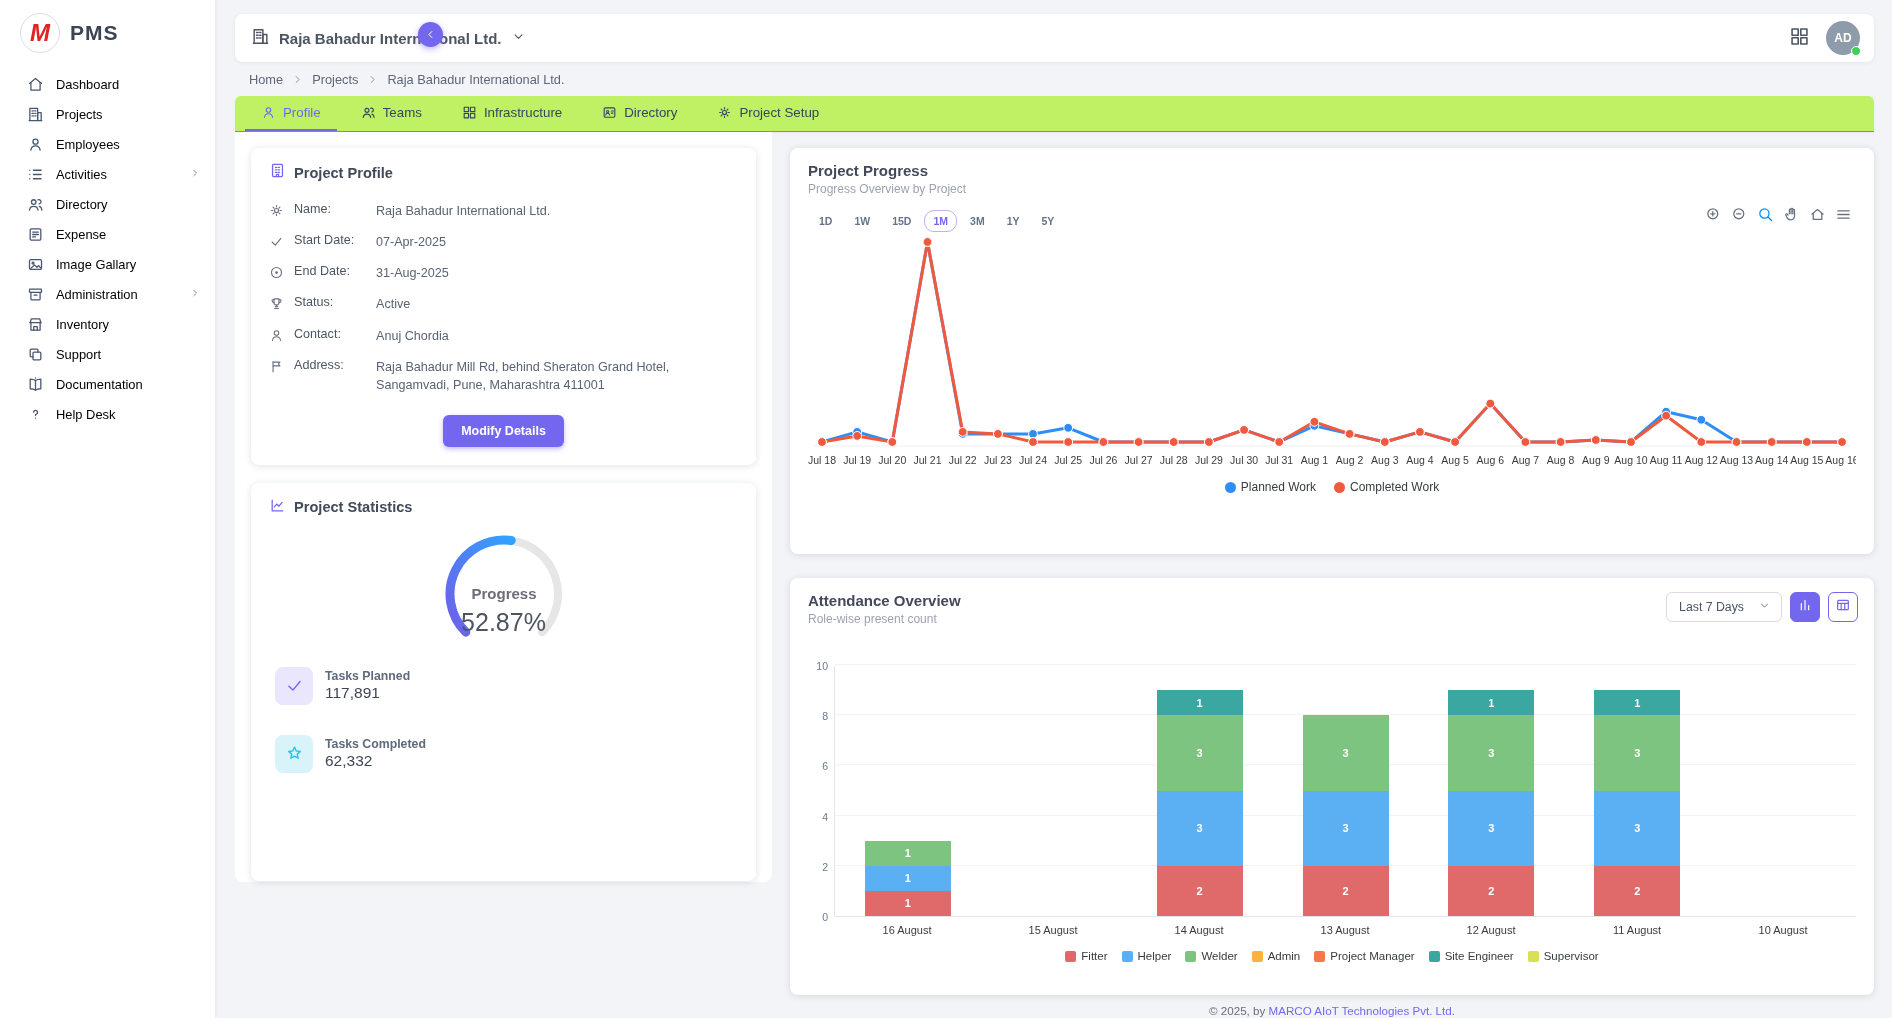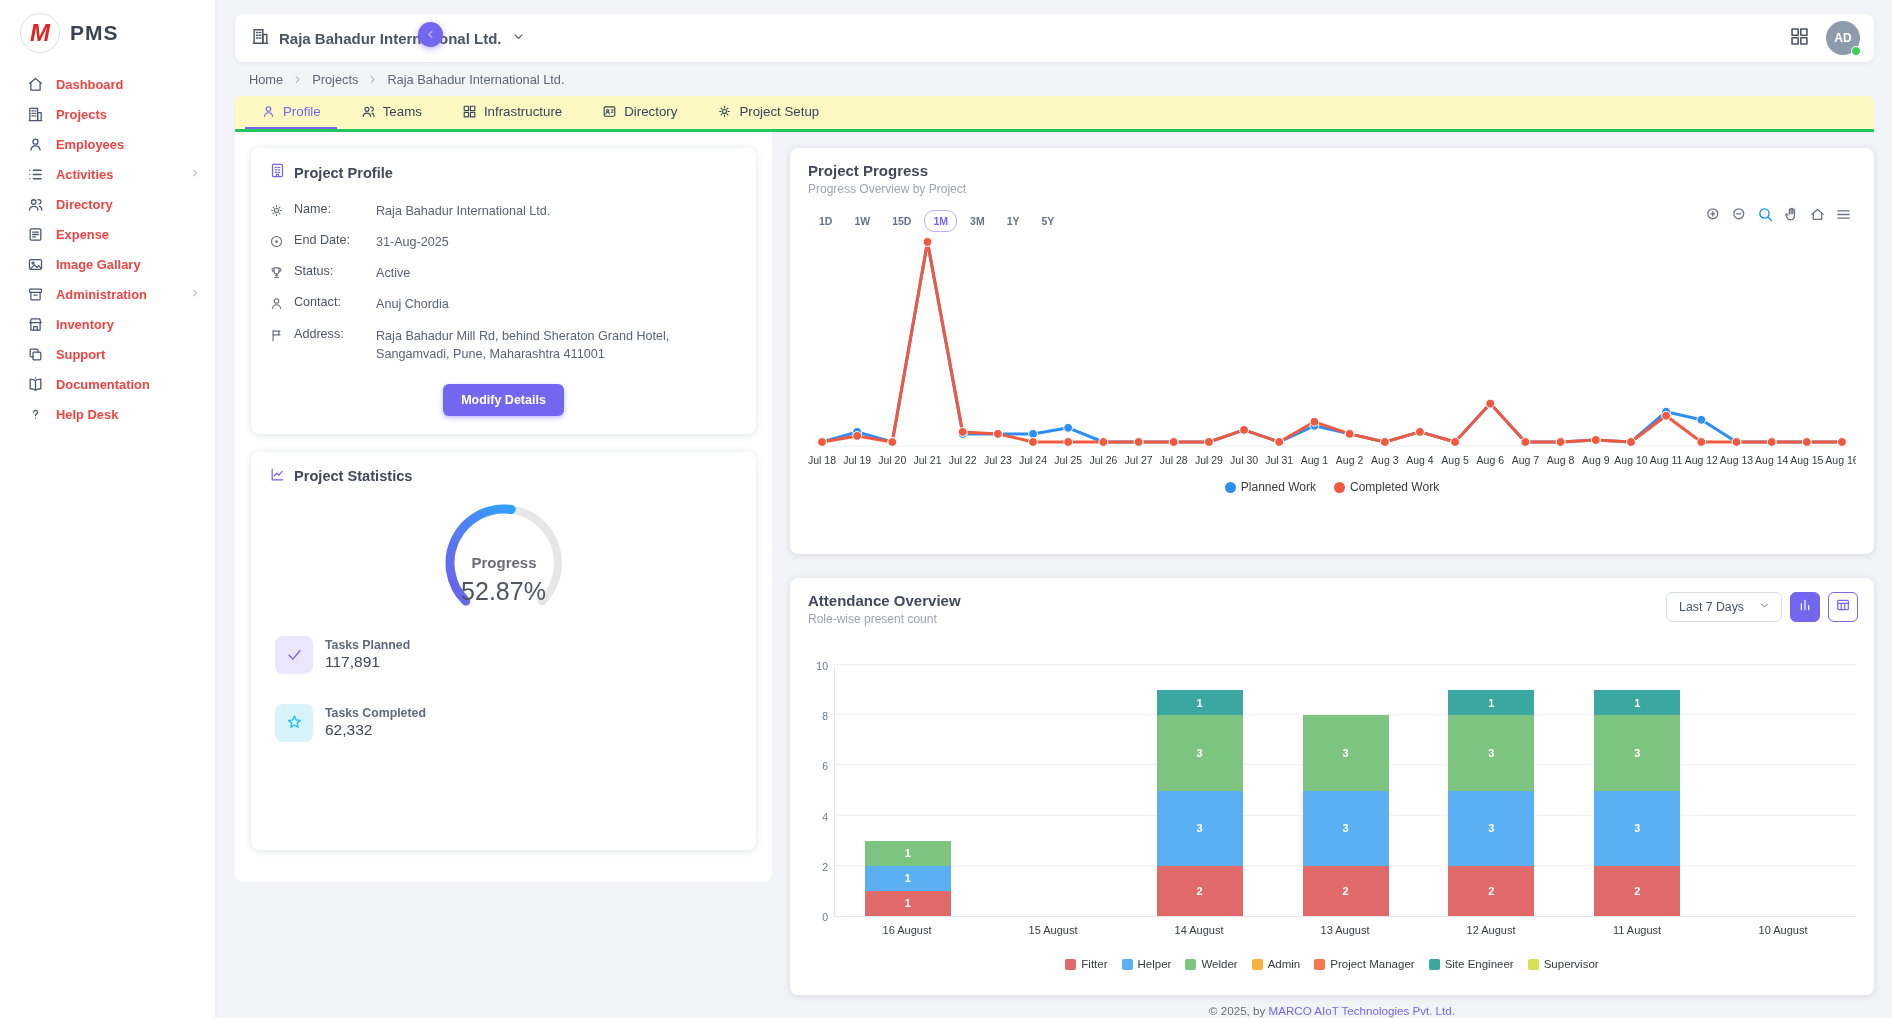--- a/index.html
+++ b/index.html
@@ -5,21 +5,21 @@
   * { margin:0; padding:0; box-sizing:border-box; }
   html,body { width:1892px; height:1018px; overflow:hidden; }
   body { font-family:"Liberation Sans", sans-serif; background:#f3f4f8; display:flex; color:#3c4a5f; }
 
   
   .sidebar { width:215px; background:#fff; height:100%; flex:0 0 215px; box-shadow:1px 0 4px rgba(30,40,60,.06); z-index:2; }
   .logo-row { display:flex; align-items:center; gap:10px; padding:13px 18px 16px 20px; }
   .logo-badge { width:40px; height:40px; border-radius:50%; border:1px solid #d9dee5; display:flex; align-items:center; justify-content:center; }
   .logo-m { color:#e02424; font-size:24px; font-weight:800; font-style:italic; line-height:1; }
   .brand-name { font-size:21px; font-weight:800; color:#3b4454; letter-spacing:1px; }
-  .nav-item { display:flex; align-items:center; gap:12px; height:30px; padding:0 14px 0 27px; cursor:pointer; color:#ef4444;font-weight:bold; }
+  .nav-item { display:flex; align-items:center; gap:12px; height:30px; padding:0 14px 0 27px; cursor:pointer; color:#000000; }
   .nav-item svg { width:17px; height:17px; flex:0 0 17px; color:#49566f; }
   .nav-label { font-size:12.9px; flex:1; }
   .nav-chev svg { width:12px; height:12px; color:#7a869c; }
 
   
   .main { flex:1; padding:14px 18px 0 20px; position:relative; }
   .collapse-btn { position:absolute; left:203px; top:22px; width:25px; height:25px; border-radius:50%; background:#7367f0; color:#fff; display:flex; align-items:center; justify-content:center; box-shadow:0 2px 6px rgba(115,103,240,.5); cursor:pointer; z-index:5; }
   .collapse-btn svg { width:13px; height:13px; }
 
   .header-card { background:#fff; border-radius:8px; height:48px; display:flex; align-items:center; padding:0 14px 0 16px; box-shadow:0 1px 4px rgba(30,40,60,.07); }
@@ -28,21 +28,21 @@
   .proj-title { font-size:15px; font-weight:700; color:#4b5563; }
   .hdr-right { margin-left:auto; display:flex; align-items:center; gap:16px; }
   .apps-btn svg { width:21px; height:21px; color:#4b5563; cursor:pointer; }
   .avatar { width:34px; height:34px; border-radius:50%; background:#8d9bab; color:#fff; font-size:12px; font-weight:700; display:flex; align-items:center; justify-content:center; position:relative; cursor:pointer; }
   .avatar .dot { position:absolute; right:-1px; bottom:-1px; width:10px; height:10px; background:#3ecf5a; border:1.5px solid #fff; border-radius:50%; }
 
   .breadcrumb { display:flex; align-items:center; gap:8px; padding:10px 4px 9px 14px; font-size:12.8px; color:#5d6778; }
   .breadcrumb svg { width:13px; height:13px; color:#8b94a5; }
   .crumb { cursor:pointer; }
 
-  .tabbar { background:#fef9c3; border-radius:6px 6px 0 0; border-bottom:3px solid #22c55e; display:flex; gap:8px; padding:0 10px; height:36px; box-shadow:0 1px 3px rgba(30,40,60,.05); }
+  .tabbar { background:#bef264; border-radius:6px 6px 0 0; border-bottom:1px solid #22c55e; display:flex; gap:8px; padding:0 10px; height:36px; box-shadow:0 1px 3px rgba(30,40,60,.05); }
   .tab { display:flex; align-items:center; gap:7px; padding:0 16px; font-size:13.3px; color:#37445c; cursor:pointer; border-bottom:2px solid transparent; }
   .tab svg { width:15px; height:15px; }
   .tab.active { color:#7367f0; border-bottom-color:#7367f0; }
 
   .content-row { display:flex; gap:18px; }
   .left-wrap { width:537px; flex:0 0 537px; background:#fff; border-radius:0 0 8px 8px; padding:16px; height:750px; }
   .card { background:#fff; border-radius:8px; box-shadow:0 1px 7px rgba(30,40,60,.14); }
   .profile-card { padding:14px 18px 18px; }
   .card-head { display:flex; align-items:center; gap:8px; margin-bottom:12px; }
   .card-head svg { width:17px; height:17px; color:#7367f0; }
@@ -92,21 +92,21 @@
   .y-axis { width:26px; position:relative; height:251px; flex:0 0 26px; }
   .y-tick { position:absolute; right:6px; font-size:10.5px; color:#697a8d; transform:translateY(50%); }
   .bar-plot { flex:1; position:relative; height:251px; border-left:1px solid #e3e6ea; border-bottom:1px solid #e3e6ea; }
   .gridline { position:absolute; left:0; right:0; height:1px; background:#f1f2f4; }
   .slots { position:absolute; inset:0; display:flex; }
   .slot { flex:1; display:flex; align-items:flex-end; justify-content:center; }
   .bar { width:86px; display:flex; flex-direction:column-reverse; }
   .seg { display:flex; align-items:center; justify-content:center; font-size:11px; font-weight:700; color:#fff; }
   .x-labels { display:flex; margin-left:26px; }
   .x-label { flex:1; text-align:center; font-size:11px; color:#373d3f; padding-top:7px; }
-  .bar-legend { display:flex; justify-content:center; gap:14px; margin-top:22px; }
+  .bar-legend { display:flex; justify-content:center; gap:14px; margin-top:14px; }
   .bar-legend .leg-item { font-size:11.5px; }
 
   .footer { text-align:center; font-size:11.6px; color:#6e6b7b; padding:9px 0 10px; }
   .footer .f-link { color:#7367f0; cursor:pointer; }
 </style>
 </head>
 <body>
 
 <aside class="sidebar">
   <div class="logo-row">
@@ -318,20 +318,27 @@
           <span class="card-title">Project Profile</span>
         </div>
         <div id="profile-fields">
             <div class="pf-row">
               <svg viewBox="0 0 24 24" fill="none" stroke="currentColor" stroke-width="1.8" stroke-linecap="round" stroke-linejoin="round" style="width:15px;height:15px">
                 <circle cx="12" cy="12" r="3.2"></circle>
                 <path d="M12 4.2v2.2M12 17.6v2.2M19.8 12h-2.2M6.4 12H4.2M17.5 6.5l-1.6 1.6M8.1 15.9l-1.6 1.6M17.5 17.5l-1.6-1.6M8.1 8.1 6.5 6.5"></path>
               </svg>
               <span class="pf-label">Name:</span>
               <span class="pf-value">Raja Bahadur International Ltd.</span>
+            </div>
+            <div class="pf-row">
+              <svg viewBox="0 0 24 24" fill="none" stroke="currentColor" stroke-width="1.8" stroke-linecap="round" stroke-linejoin="round" style="width:15px;height:15px">
+                <path d="M5 12.8 10 17.8 19 7"></path>
+              </svg>
+              <span class="pf-label">Start Date:</span>
+              <span class="pf-value">07-Apr-2025</span>
             </div>
             <div class="pf-row">
               <svg viewBox="0 0 24 24" fill="none" stroke="currentColor" stroke-width="1.8" stroke-linecap="round" stroke-linejoin="round" style="width:15px;height:15px">
                 <circle cx="12" cy="12" r="8"></circle>
                 <circle cx="12" cy="12" r="2.2" fill="currentColor" stroke="none"></circle>
               </svg>
               <span class="pf-label">End Date:</span>
               <span class="pf-value">31-Aug-2025</span>
             </div>
             <div class="pf-row">

